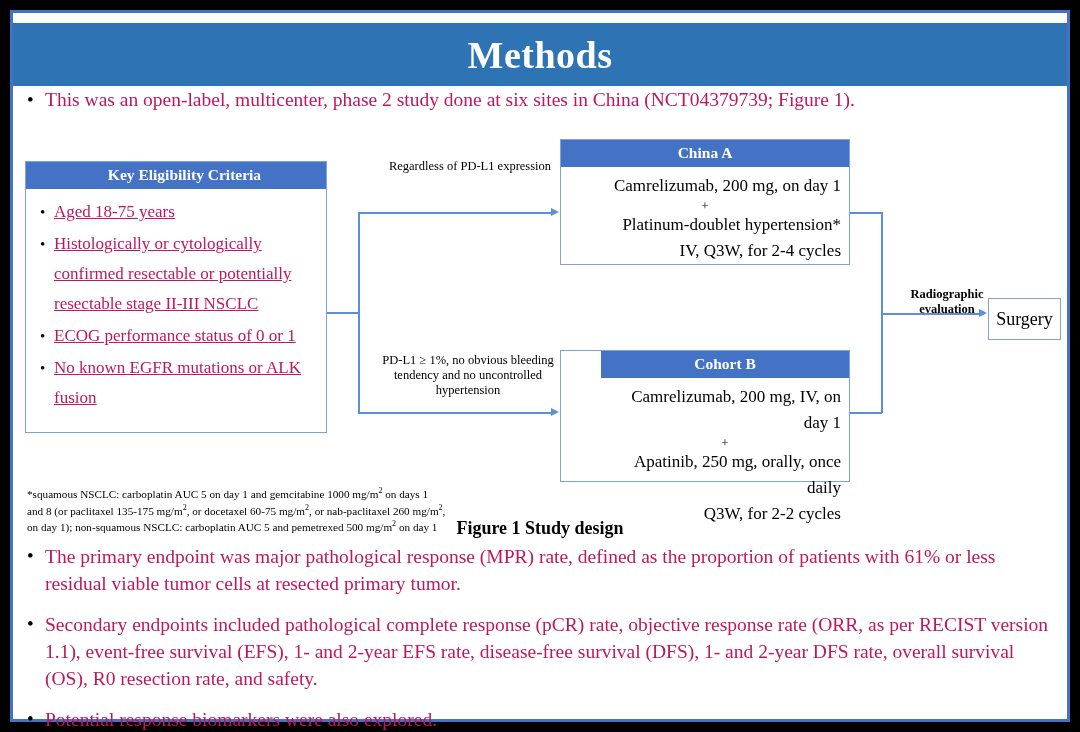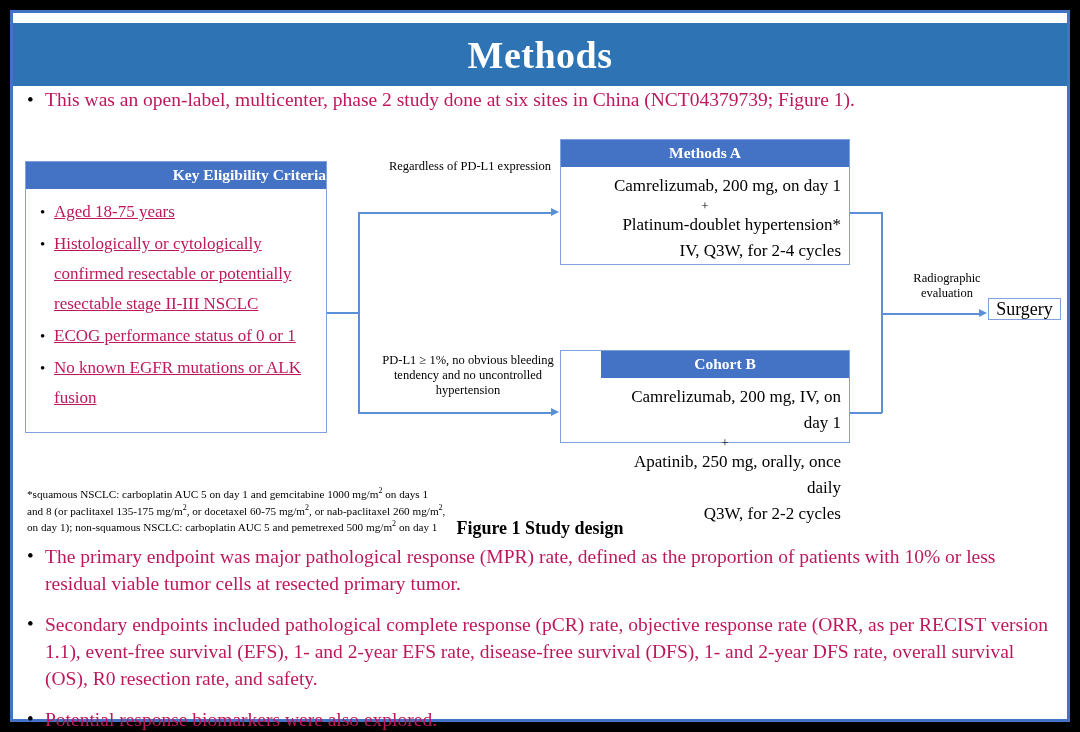--- a/index.html
+++ b/index.html
@@ -104,21 +104,21 @@
   }
 
   
   #elig-box {
     left: 12px;
     top: 38px;
     width: 302px;
     height: 272px;
   }
   #elig-box .fbox-header {
-    text-align: right;
+    text-align: center;
     padding-left: 17px;
   }
   #elig-list {
     padding: 8px 6px 0 4px;
   }
   #elig-list .bullet-row { margin-bottom: 2px; }
   #elig-list .bullet-dot {
     width: 24px;
     font-size: 15px;
     line-height: 30px;
@@ -147,62 +147,62 @@
   #cohortA-box {
     left: 547px;
     top: 16px;
     width: 290px;
     height: 126px;
   }
   #cohortB-box {
     left: 547px;
     top: 227px;
     width: 290px;
-    height: 93px;
+    height: 132px;
     padding-left: 40px;
   }
   .cohort-line {
     text-align: right;
     font-size: 17px;
     line-height: 26px;
     color: #000;
   }
   .cohort-plus {
     text-align: center;
     font-size: 13px;
     line-height: 13px;
     color: #000;
   }
 
   
   #surgery-box {
     left: 975px;
     top: 175px;
     width: 73px;
-    height: 22px;
+    height: 42px;
     display: flex;
     align-items: center;
     justify-content: center;
   }
   #surgery-box .surgery-text {
     font-size: 18px;
     color: #000;
   }
 
   
   .branch-label {
     position: absolute;
     text-align: center;
     font-size: 12.5px;
     line-height: 15px;
     color: #000;
   }
   #label-top    { left: 368px; top: 36px;  width: 178px; }
   #label-bottom { left: 360px; top: 230px; width: 190px; }
-  #label-radio  { left: 880px; top: 148px; width: 108px; }
+  #label-radio  { left: 880px; top: 164px; width: 108px; font-weight: bold; }
 
   
   .ln {
     position: absolute;
     background: #5B8FD8;
   }
   .ln-h { height: 1.6px; }
   .ln-v { width: 1.6px; }
 
   .arrow {
@@ -292,21 +292,21 @@
     <div class="ln ln-h" style="left:837px; top:289px; width:32px;"></div>
     <div class="ln ln-v" style="left:868px; top:89px; height:201px;"></div>
     <div class="ln ln-h" style="left:868px; top:190px; width:100px;"></div>
     <div class="arrow" style="left:966px; top:186px;"></div>
 
     <div class="branch-label" id="label-top">Regardless  of PD-L1 expression</div>
     <div class="branch-label" id="label-bottom">PD-L1 ≥ 1%, no obvious bleeding tendency and no uncontrolled  hypertension</div>
     <div class="branch-label" id="label-radio">Radiographic evaluation</div>
 
     <div class="fbox" id="cohortA-box">
-      <div class="fbox-header">Methods A</div>
+      <div class="fbox-header">China A</div>
       <div class="fbox-body">
         <div class="cohort-line">Camrelizumab, 200 mg, on day 1</div>
         <div class="cohort-plus">+</div>
         <div class="cohort-line">Platinum-doublet hypertension*</div>
         <div class="cohort-line">IV, Q3W, for 2-4 cycles</div>
       </div>
     </div>
 
     <div class="fbox" id="cohortB-box">
       <div class="fbox-header">Cohort B</div>
@@ -322,21 +322,21 @@
       <span class="surgery-text">Surgery</span>
     </div>
 
   </div>
 
   <div id="caption">Figure 1 Study design</div>
 
   <div id="lower-bullets">
     <div class="bullet-row">
       <span class="bullet-dot">•</span>
-      <span class="bullet-text">The primary endpoint was major pathological response (MPR) rate, defined as the proportion of patients with 10% or less residual viable tumor cells at resected primary tumor.</span>
+      <span class="bullet-text">The primary endpoint was major pathological response (MPR) rate, defined as the proportion of patients with 61% or less residual viable tumor cells at resected primary tumor.</span>
     </div>
     <div class="bullet-row">
       <span class="bullet-dot">•</span>
       <span class="bullet-text">Secondary endpoints included pathological complete response (pCR) rate, objective response rate (ORR, as per RECIST version 1.1), event-free survival (EFS), 1- and 2-year EFS rate, disease-free survival (DFS), 1- and 2-year DFS rate, overall survival (OS), R0 resection rate, and safety.</span>
     </div>
     <div class="bullet-row">
       <span class="bullet-dot">•</span>
       <span class="bullet-text">Potential response biomarkers were also explored.</span>
     </div>
   </div>

